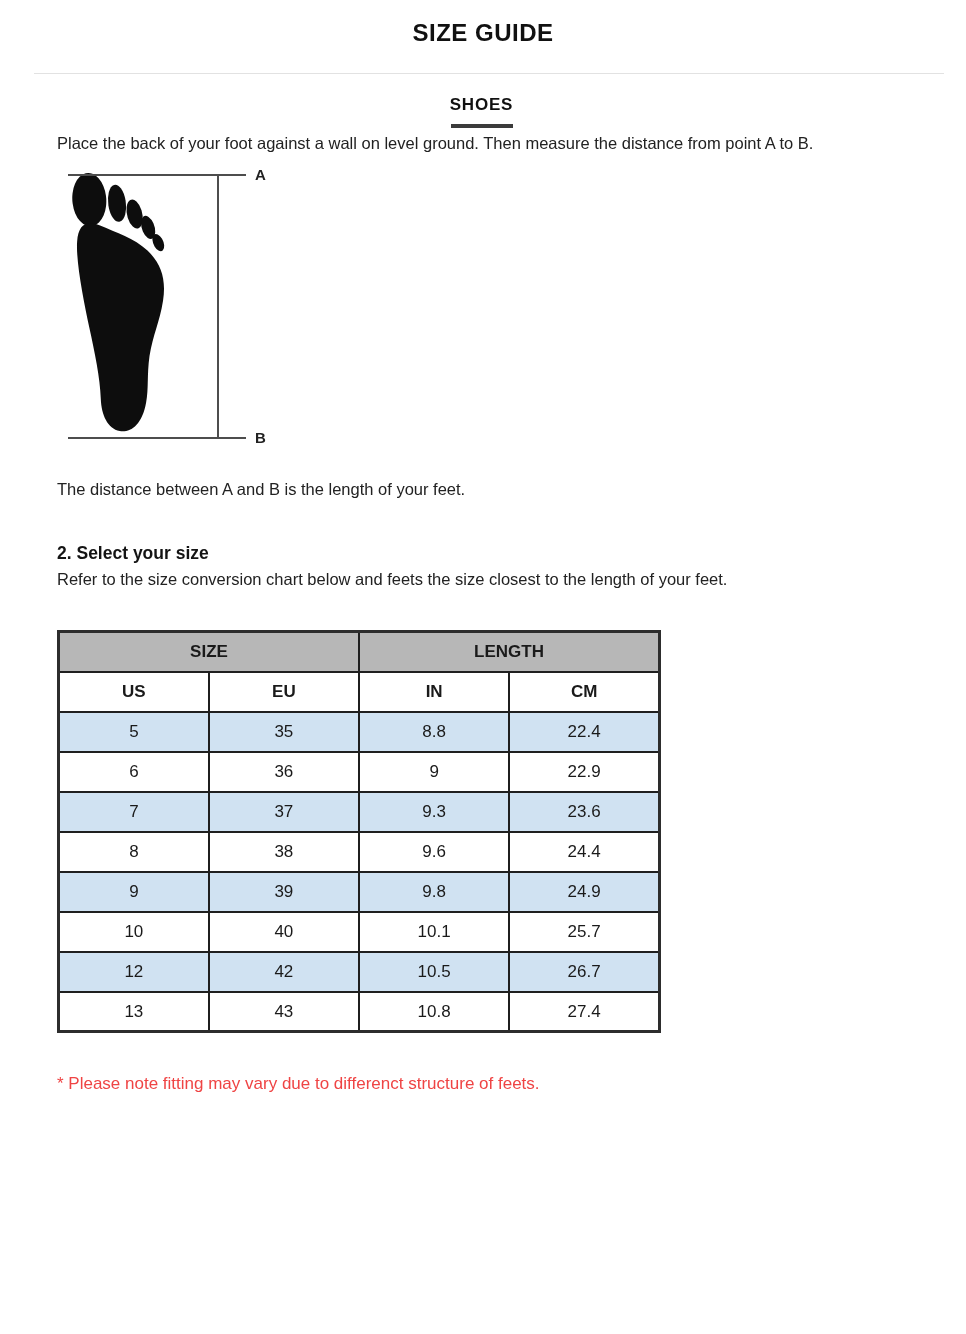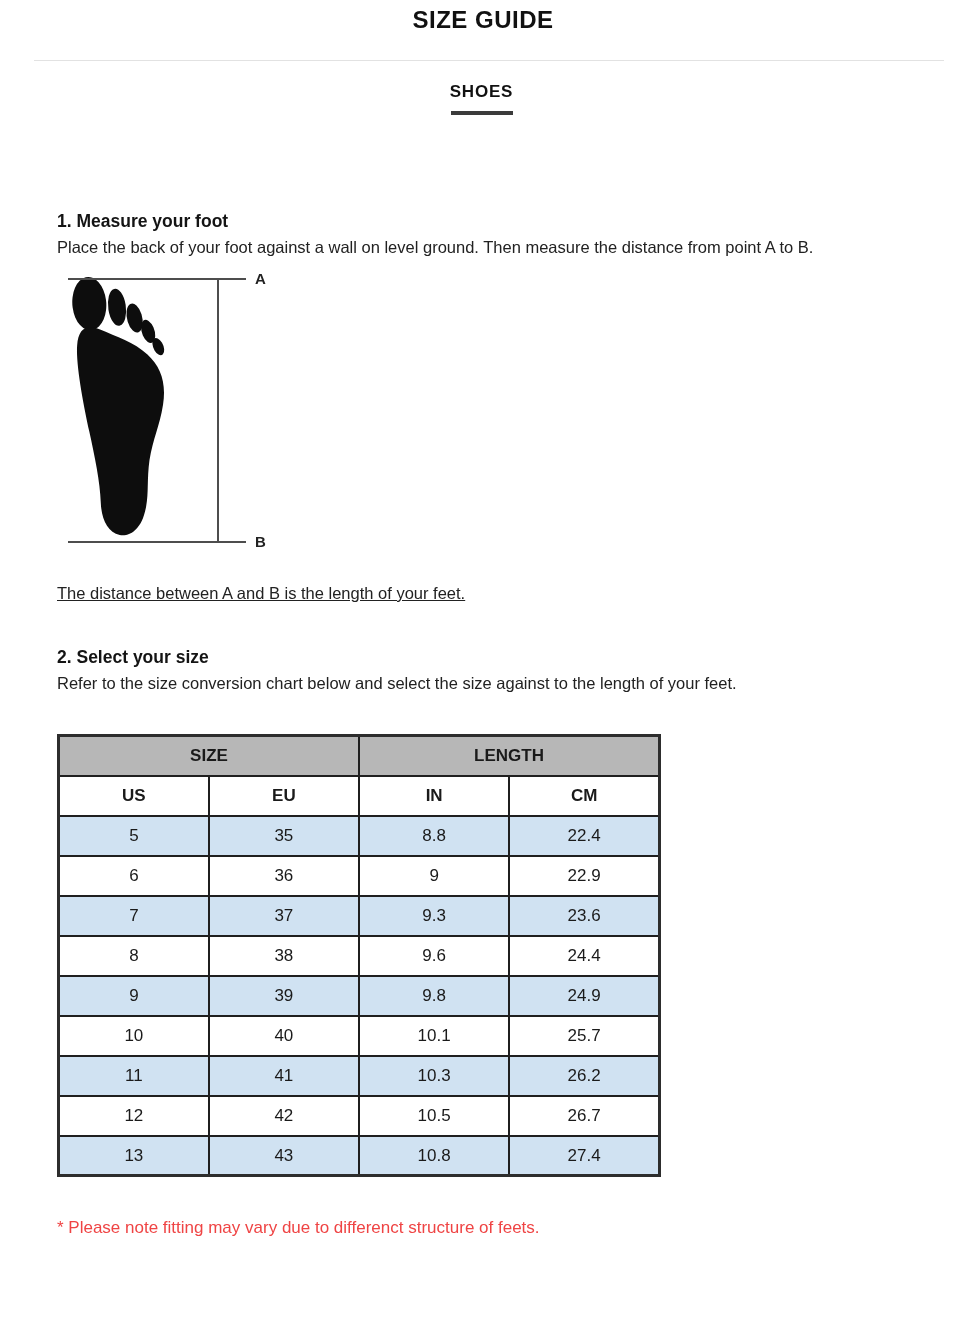--- a/index.html
+++ b/index.html
@@ -5,21 +5,21 @@
   * { box-sizing: border-box; }
   html, body { margin: 0; padding: 0; }
   body {
     width: 966px; height: 1334px;
     background: #ffffff;
     color: #1c1c1c;
     font-family: "Liberation Sans", sans-serif;
     overflow: hidden;
   }
   .page-title {
-    margin: 0; padding-top: 6px;
+    margin: 0; padding-top: 19px;
     text-align: center;
     font-size: 24px; font-weight: bold; letter-spacing: 0.5px;
     color: #111;
   }
   .header-divider {
     border: none; border-top: 1px solid #e2e2e2;
     margin: 26px 22px 0 34px;
   }
   .content { padding: 0 60px 0 57px; }
   .category-block { text-align: center; margin-top: 21px; }
@@ -54,21 +54,21 @@
     position: absolute; left: 160px; top: 3px; width: 2px; height: 265px;
     background: #4d4d4d;
   }
   .measure-label {
     position: absolute; left: 198px; width: 24px;
     font-size: 15px; font-weight: bold; color: #222; text-align: left;
   }
   .label-a { top: -5px; }
   .label-b { top: 258px; }
   .footprint { position: absolute; left: 12px; top: 1px; }
-  .diagram-caption { margin-top: 31px; text-decoration: underline; }
+  .diagram-caption { margin-top: 31px; }
   .step2-heading { margin-top: 43px; }
   .size-table {
     border-collapse: collapse;
     table-layout: fixed;
     width: 604px;
     margin-top: 41px;
     border: 3px solid #2d2d2d;
   }
   .size-table th, .size-table td {
     border: 2px solid #1f1f1f;
@@ -106,21 +106,20 @@
   <hr class="header-divider">
 
   <div class="content">
 
     <div class="category-block">
       <h2 class="category-title">SHOES</h2>
       <div class="category-underline"></div>
     </div>
 
     <section>
-      <h3 class="step-heading step1-heading">1. Measure your foot</h3>
       <p class="step-instruction">Place the back of your foot against a wall on level ground. Then measure the distance from point A to B.</p>
 
       <div class="diagram">
         <svg class="footprint" width="115" height="268" viewBox="0 0 170 300" preserveAspectRatio="none">
           <g fill="#0d0d0d">
             <ellipse cx="30" cy="31" rx="25" ry="30" transform="rotate(-10 30 31)"></ellipse>
             <ellipse cx="71" cy="35" rx="13" ry="21" transform="rotate(-12 71 35)"></ellipse>
             <ellipse cx="97" cy="47" rx="11" ry="17" transform="rotate(-22 97 47)"></ellipse>
             <ellipse cx="117" cy="62" rx="9" ry="14" transform="rotate(-30 117 62)"></ellipse>
             <ellipse cx="132" cy="79" rx="7" ry="11" transform="rotate(-38 132 79)"></ellipse>
@@ -141,21 +140,21 @@
         <div class="measure-line bottom"></div>
         <span class="measure-label label-a">A</span>
         <span class="measure-label label-b">B</span>
       </div>
 
       <p class="step-instruction diagram-caption">The distance between A and B is the length of your feet.</p>
     </section>
 
     <section>
       <h3 class="step-heading step2-heading">2. Select your size</h3>
-      <p class="step-instruction">Refer to the size conversion chart below and select the size against to the length of your feet.</p>
+      <p class="step-instruction">Refer to the size conversion chart below and feets the size closest to the length of your feet.</p>
 
       <table class="size-table">
         <thead>
           <tr class="group-header">
             <th colspan="2">SIZE</th>
             <th colspan="2">LENGTH</th>
           </tr>
           <tr class="col-header">
             <th>US</th>
             <th>EU</th>
@@ -194,26 +193,20 @@
               <td>9.8</td>
               <td>24.9</td>
             </tr>
             <tr>
               <td>10</td>
               <td>40</td>
               <td>10.1</td>
               <td>25.7</td>
             </tr>
             <tr>
-              <td>11</td>
-              <td>41</td>
-              <td>10.3</td>
-              <td>26.2</td>
-            </tr>
-            <tr>
               <td>12</td>
               <td>42</td>
               <td>10.5</td>
               <td>26.7</td>
             </tr>
             <tr>
               <td>13</td>
               <td>43</td>
               <td>10.8</td>
               <td>27.4</td>

